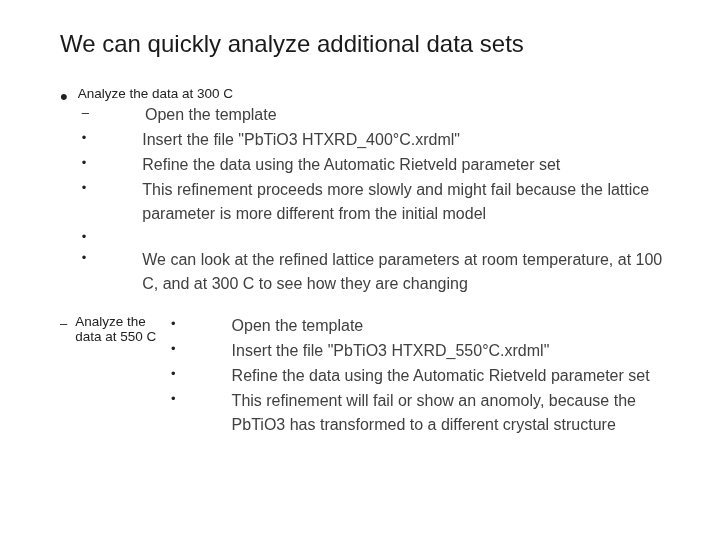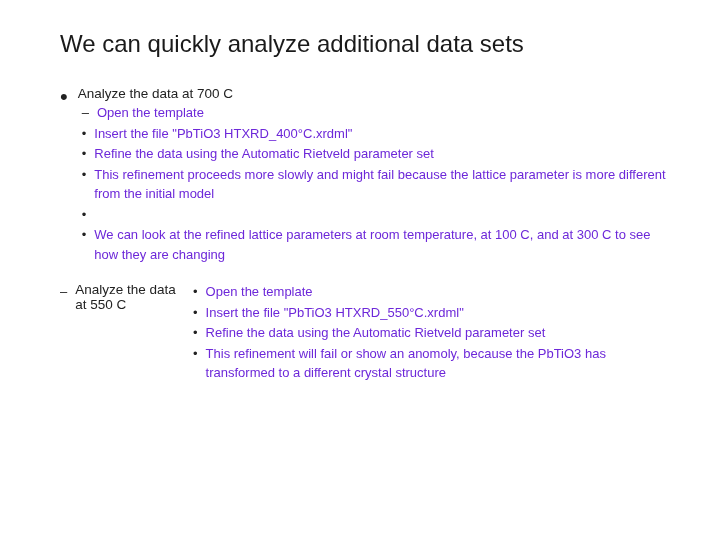--- a/index.html
+++ b/index.html
@@ -90,23 +90,24 @@
     }
 
     .sub-bullet {
       margin-right: 8px;
       flex-shrink: 0;
       font-size: 13px;
       line-height: 1.5;
     }
 
     .sub-text {
-      font-size: 13px;
+      font-size: 16px;
       line-height: 1.5;
-      color: #6d28d9;
+      color: #404040;
+      margin-left: 48px;
     }
 
     .section-550 {
       display: flex;
       flex-direction: row;
       align-items: flex-start;
       gap: 0;
       margin-left: 0;
     }
 
@@ -120,21 +121,21 @@
 <body>
 
 <div class="slide">
   <h1 class="slide-title">We can quickly analyze additional data sets</h1>
 
   <div class="content-area">
 
     <div class="section-400">
       <span class="bullet-dot">•</span>
       <div class="section-content">
-        <div class="section-header">Analyze the data at 700 C</div>
+        <div class="section-header">Analyze the data at 300 C</div>
         <div class="sub-list">
 
           <div class="sub-item">
             <span class="dash">–</span>
             <span class="sub-text">Open the template</span>
           </div>
 
           <div class="sub-item">
             <span class="sub-bullet">•</span>
             <span class="sub-text">Insert the file "PbTiO3 HTXRD_400°C.xrdml"</span>

